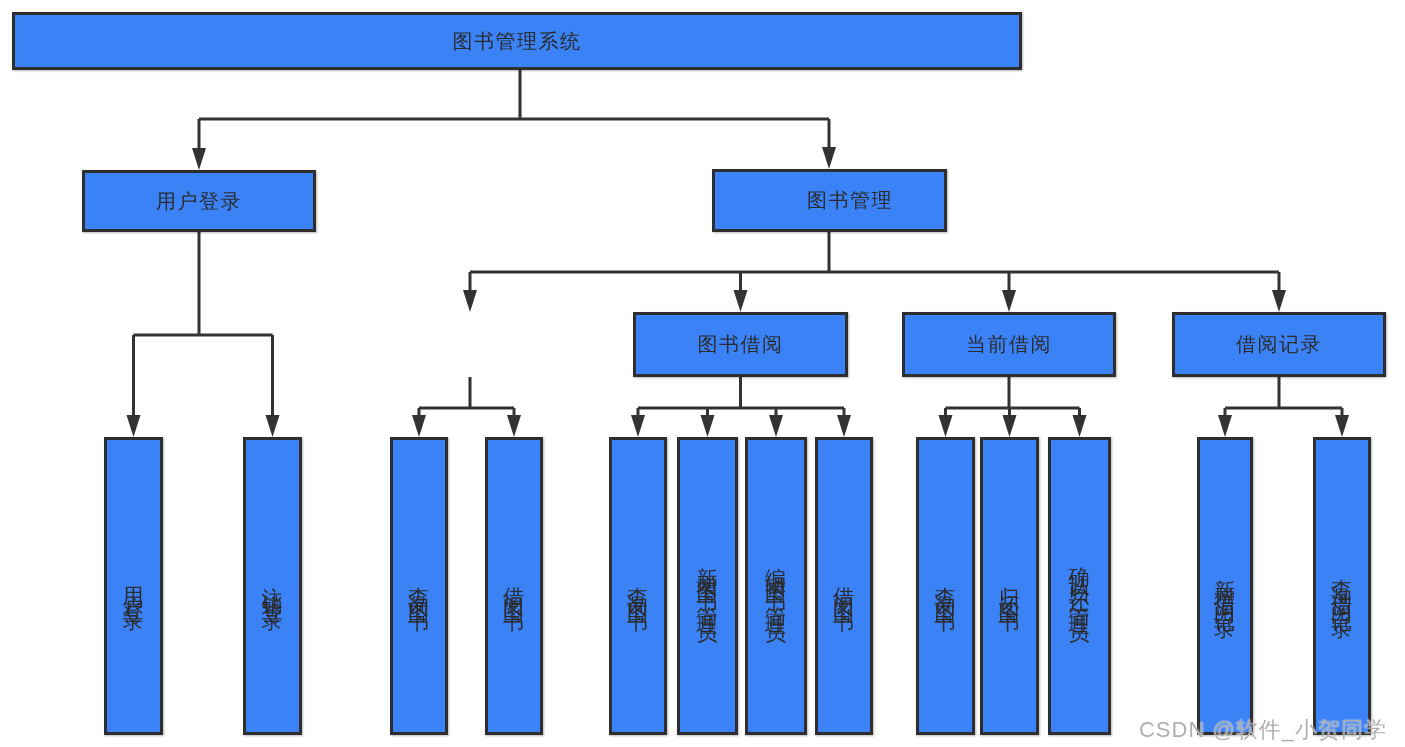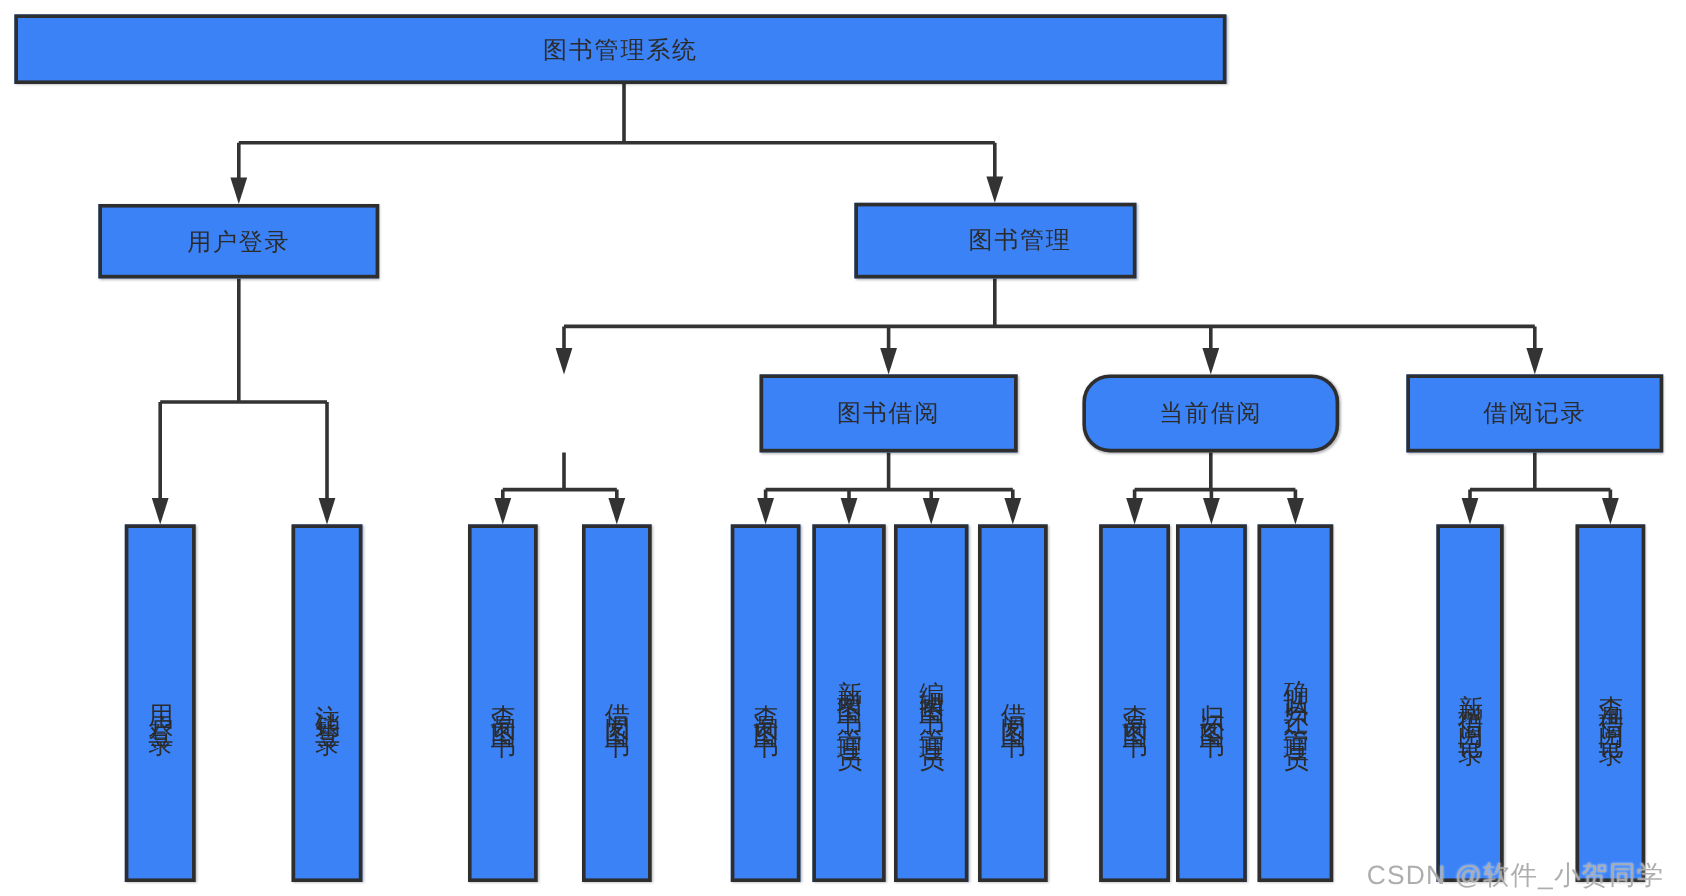--- a/index.html
+++ b/index.html
@@ -38,21 +38,21 @@
     line-height: 1;
   }
   
   .n-root            { left: 12px;   top: 12px;  width: 1010px; height: 58px; }
   
   .n-user-login      { left: 82px;   top: 170px; width: 234px;  height: 62px; }
   .n-book-mgmt       { left: 712px;  top: 169px; width: 235px;  height: 63px; padding-left: 41px; }
   
   .n-new-book-rec    { left: 362px;  top: 312px; width: 216px;  height: 65px; }
   .n-book-borrow     { left: 633px;  top: 312px; width: 215px;  height: 65px; }
-  .n-current-borrow  { left: 902px;  top: 312px; width: 214px;  height: 65px; border-radius: 23px; }
+  .n-current-borrow  { left: 902px;  top: 312px; width: 214px;  height: 65px; }
   .n-borrow-record   { left: 1172px; top: 312px; width: 214px;  height: 65px; }
   
   .leaf { top: 437px; height: 298px; }
   .n-leaf-user-login     { left: 104px;  width: 59px; }
   .n-leaf-logout         { left: 243px;  width: 59px; }
   .n-leaf-rec-query      { left: 390px;  width: 58px; }
   .n-leaf-rec-borrow     { left: 485px;  width: 58px; }
   .n-leaf-bor-query      { left: 609px;  width: 58px; }
   .n-leaf-bor-add        { left: 677px;  width: 61px; }
   .n-leaf-bor-edit       { left: 745px;  width: 62px; }

